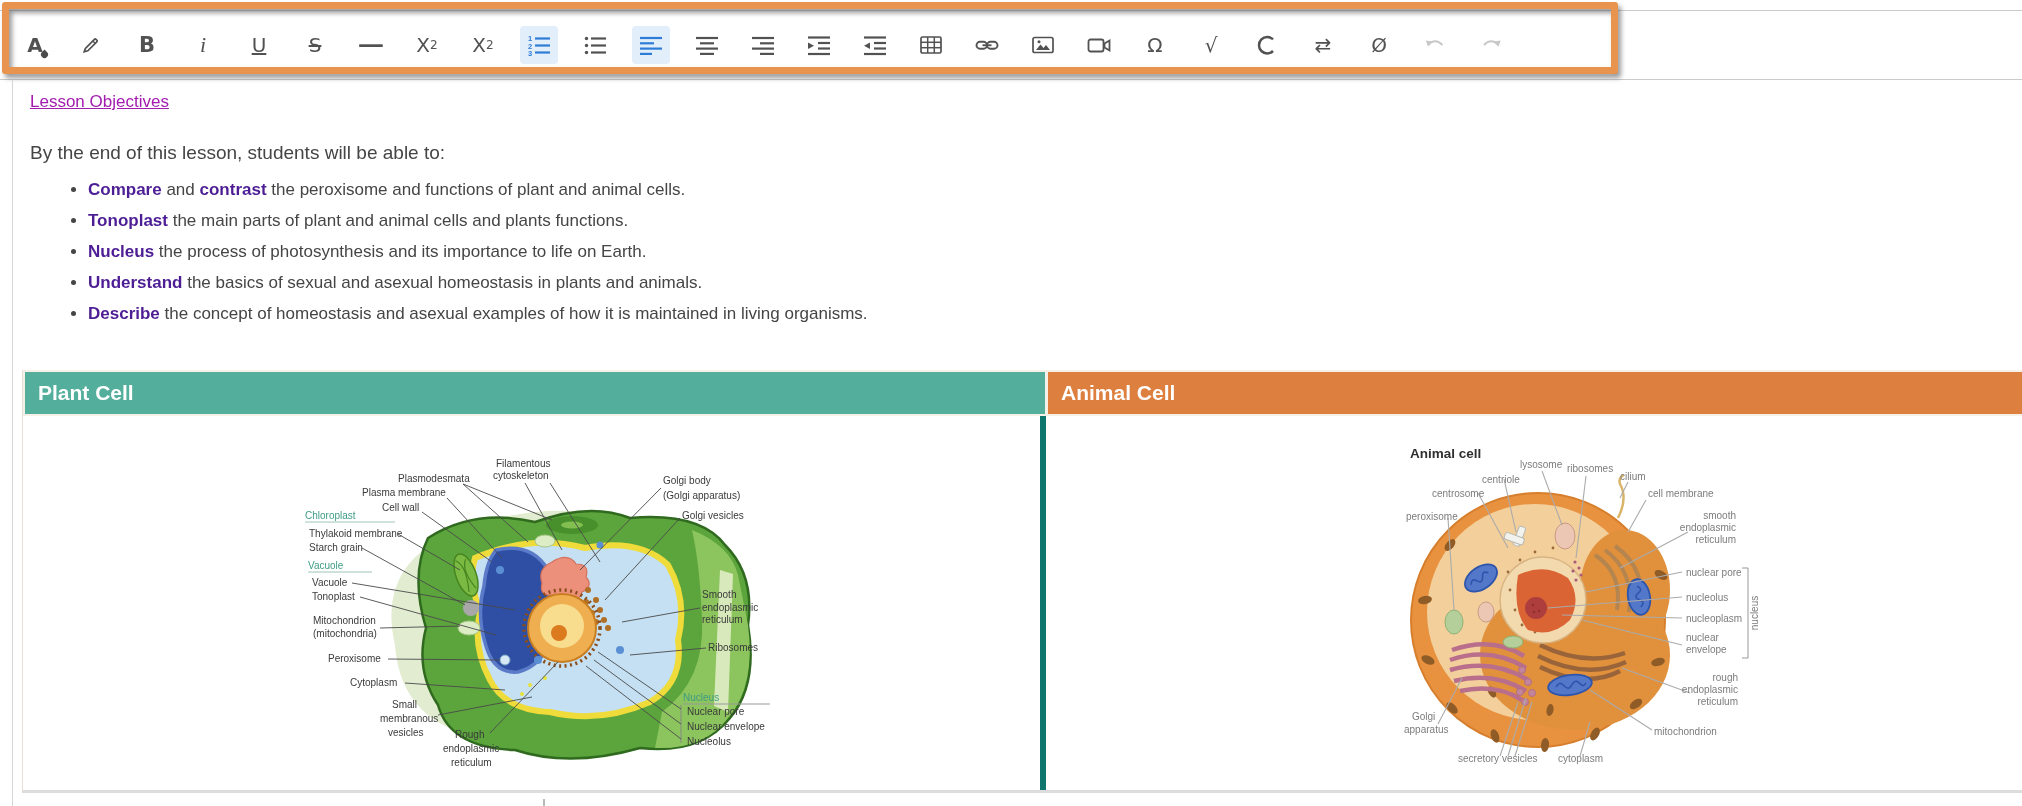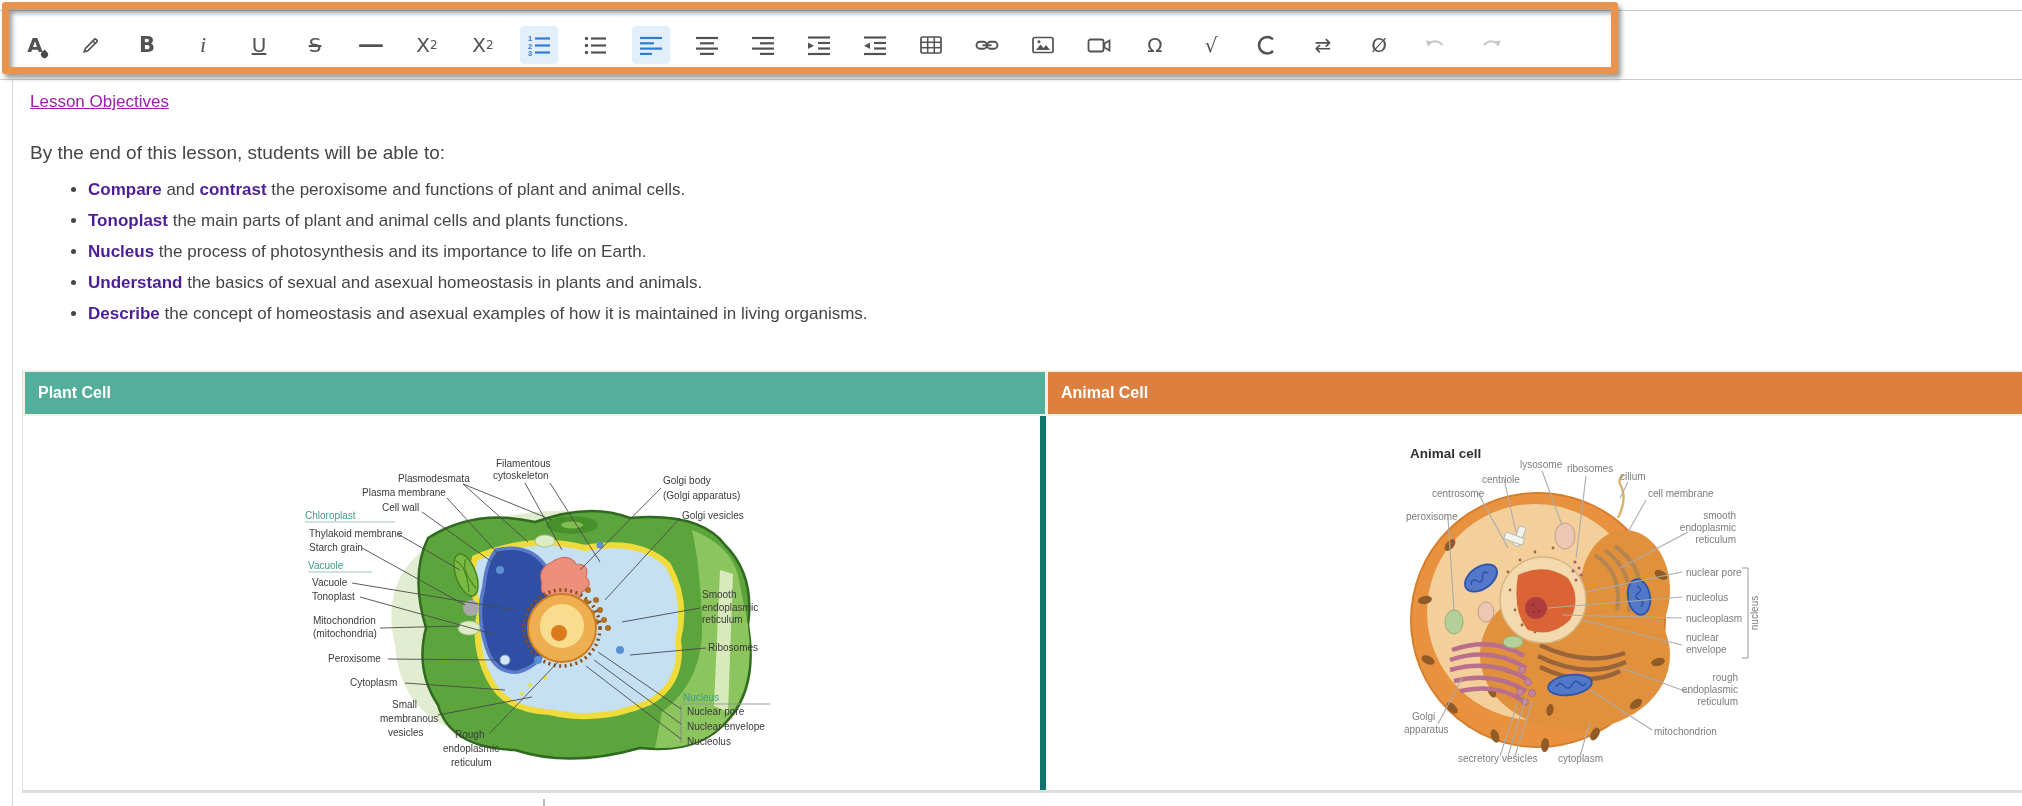--- a/index.html
+++ b/index.html
@@ -40,21 +40,21 @@
     text-decoration:underline; cursor:pointer; }
   .intro { margin-top:30px; font-size:19px; color:#454545; }
   ul.objectives { margin-top:14px; padding-left:58px; list-style:disc; }
   ul.objectives li { font-size:17px; color:#454545; margin:7.5px 0; line-height:1.38; }
   ul.objectives b { color:#4c1d95; }
 
   
   .cells-table { position:absolute; left:22px; top:370px; width:2010px;
     border-bottom:3px solid #DDDDDD; background:#F6F1E8; border-left:1px solid #E6E0D6; }
   .thead { display:flex; gap:3px; padding:2px; height:46px; }
-  .th { line-height:42px; padding-left:13px; color:#fff; font-size:16px; font-weight:700; }
+  .th { line-height:42px; padding-left:13px; color:#fff; font-size:21px; font-weight:700; }
   .th.plant { width:1020px; background:#53AF9B; }
   .th.animal { flex:1; background:#DD7F3F; }
   .tbody-row { display:flex; height:374px; background:#fff; }
   .td { position:relative; height:100%; background:#fff; }
   .td.plant { width:1023px; border-right:6px solid #0f766e; }
   .td.animal { flex:1; }
   .figure { position:absolute; }
   .figure.plantfig { left:277px; top:34px; }
   .figure.animalfig { left:344px; top:24px; }
 

